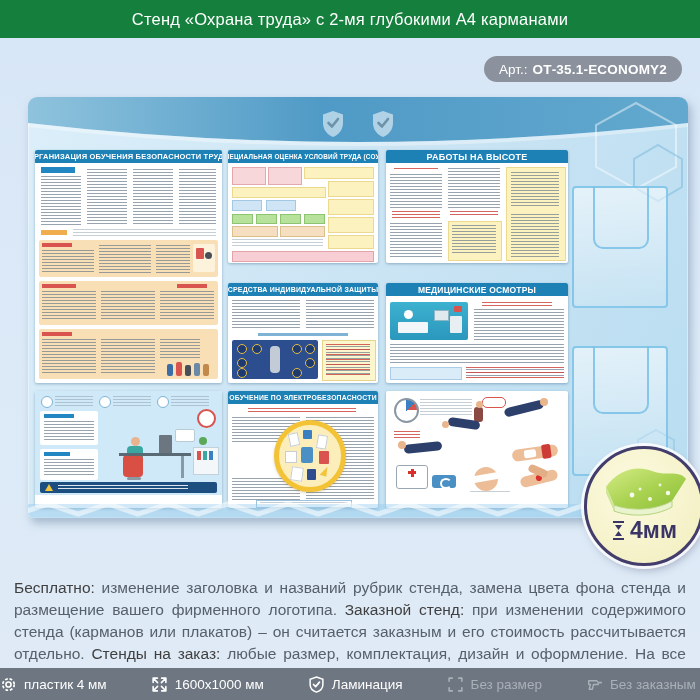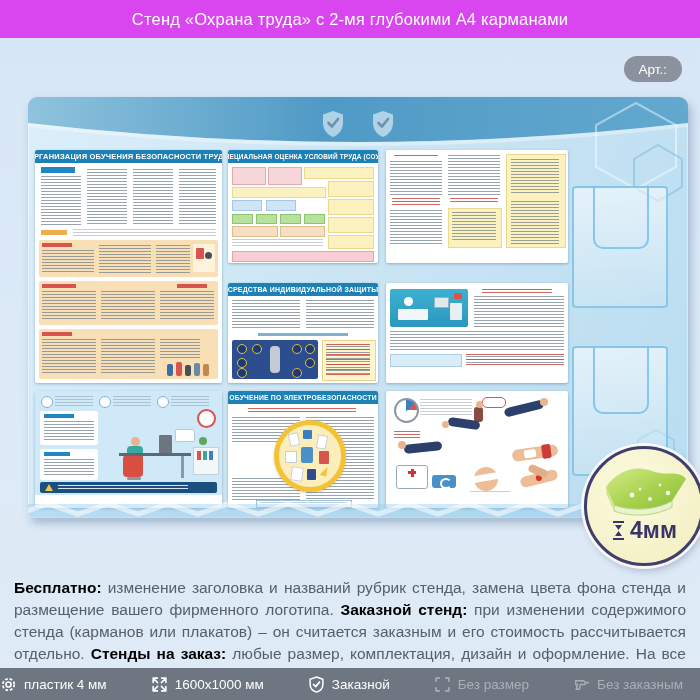--- a/index.html
+++ b/index.html
@@ -3,21 +3,21 @@
 <meta charset="utf-8">
 <style>
   html,body{margin:0;padding:0;}
   body{
     width:700px;height:700px;position:relative;overflow:hidden;
     font-family:"Liberation Sans","DejaVu Sans",sans-serif;
     background:linear-gradient(180deg,#d7e6f6 0%,#dceaf8 55%,#dfeaf5 100%);
   }
   .abs{position:absolute;}
   
-  .top-bar{left:0;top:0;width:700px;height:38px;background:#d946ef;
+  .top-bar{left:0;top:0;width:700px;height:38px;background:#15803d;
     display:flex;align-items:center;justify-content:center;}
   .top-bar span{color:#fff;font-size:16.5px;letter-spacing:.2px;}
   
   .art-badge{top:56px;right:18px;height:26px;border-radius:13px;background:#8b929d;
     display:flex;align-items:center;padding:0 15px;color:#fff;font-size:13.5px;}
   .art-badge .code{font-weight:bold;margin-left:5px;letter-spacing:.2px;}
   
   .stand{left:28px;top:97px;width:660px;height:421px;border-radius:9px 9px 5px 5px;
     background:linear-gradient(115deg,#dcefFA 0%,#cce5f4 45%,#b9ddf1 100%);
     box-shadow:3px 5px 9px rgba(110,135,165,.5), inset 0 0 0 1px rgba(255,255,255,.4);
@@ -54,37 +54,38 @@
   
   .thick-badge{left:584px;top:446px;width:114px;height:114px;border-radius:50%;
     background:radial-gradient(circle at 40% 35%,#fcfae0 0%,#f4f1c6 75%,#ecE8b8 100%);
     border:3px solid #433d6b;box-shadow:0 0 0 3px rgba(255,255,255,.85),2px 4px 8px rgba(90,100,130,.45);
     display:flex;flex-direction:column;align-items:center;justify-content:flex-start;}
   .thick-label{display:flex;align-items:center;gap:4px;margin-top:-4px;}
   .thick-label span{font-size:23px;font-weight:bold;color:#3a3566;}
   
   .descr{left:14px;top:577px;width:672px;font-size:15.5px;line-height:1.43;
     color:#55606b;text-align:justify;}
-  .descr .b{font-weight:bold;color:#000000;}
+  .descr .b{font-weight:normal;color:#404040;}
   
   .footer{left:0;top:668px;width:700px;height:32px;background:#6e7681;
     display:flex;align-items:center;justify-content:flex-start;gap:44px;}
   .fitem{display:flex;align-items:center;gap:7px;color:#fff;font-size:13.5px;white-space:nowrap;}
   .fitem.muted{color:#a9b0b8;}
   .fitem svg{display:block;}
 </style>
 </head>
 <body>
 
 <div class="abs top-bar">
   <span>Стенд «Охрана труда» с 2-мя глубокими А4 карманами</span>
 </div>
 
 <div class="abs art-badge">
   <span>Арт.:</span>
+  <span class="code">ОТ-35.1-ECONOMY2</span>
 </div>
 
 <div class="abs stand">
 
   <svg class="abs stand-band" width="660" height="64">
     <defs>
       <linearGradient id="bandg" x1="0" y1="0" x2="1" y2="0">
         <stop offset="0" stop-color="#8fc3dd"></stop>
           <stop offset="0.45" stop-color="#4f9ac6"></stop>
           <stop offset="1" stop-color="#63a9cf"></stop>
@@ -177,20 +178,21 @@
       <div class="abs box-green" style="left:52px;top:51px;width:19px;height:8px;"></div>
       <div class="abs box-green" style="left:76px;top:51px;width:19px;height:8px;"></div>
       <div class="abs" style="left:4px;top:63px;width:44px;height:9px;background:#f5dfc0;border:1px solid #dcc08c;"></div>
       <div class="abs" style="left:52px;top:63px;width:43px;height:9px;background:#f5dfc0;border:1px solid #dcc08c;"></div>
       <div class="abs tx-lt" style="left:4px;top:76px;width:91px;height:9px;"></div>
       <div class="abs" style="left:4px;top:88px;width:140px;height:9px;background:#f6ced3;border:1px solid #e2a3ab;"></div>
     </div>
   </div>
 
   <div class="poster" style="left:358px;top:53px;width:182px;height:113px;">
+    <div class="ptitle" style="font-size:9px;">РАБОТЫ НА ВЫСОТЕ</div>
     <div class="pbody" style="height:100px;">
       <div class="abs tx-red" style="left:8px;top:5px;width:44px;height:3px;"></div>
       <div class="abs tx" style="left:4px;top:11px;width:52px;height:34px;"></div>
       <div class="abs tx-red" style="left:6px;top:48px;width:48px;height:8px;"></div>
       <div class="abs tx" style="left:4px;top:60px;width:52px;height:36px;"></div>
       <div class="abs tx" style="left:62px;top:5px;width:52px;height:40px;"></div>
       <div class="abs tx-red" style="left:64px;top:48px;width:48px;height:6px;"></div>
       <div class="abs box-yel" style="left:62px;top:58px;width:52px;height:38px;">
         <div class="abs tx" style="left:3px;top:3px;width:44px;height:30px;"></div>
       </div>
@@ -218,20 +220,21 @@
         <div class="abs" style="left:73px;top:18px;width:8px;height:8px;border:1.5px solid #e3bd4a;border-radius:50%;background:#1e3a70;"></div>
         <div class="abs" style="left:60px;top:28px;width:8px;height:8px;border:1.5px solid #e3bd4a;border-radius:50%;background:#1e3a70;"></div>
       </div>
       <div class="abs" style="left:94px;top:44px;width:52px;height:39px;background:#fcf6cf;border:1px solid #e5d48c;">
         <div class="abs tx-mix" style="left:3px;top:3px;width:44px;height:32px;"></div>
       </div>
     </div>
   </div>
 
   <div class="poster" style="left:358px;top:186px;width:182px;height:100px;">
+    <div class="ptitle" style="font-size:8.5px;">МЕДИЦИНСКИЕ ОСМОТРЫ</div>
     <div class="pbody" style="height:87px;">
       <div class="abs" style="left:4px;top:6px;width:78px;height:38px;background:linear-gradient(180deg,#3cb1d0,#2b97bd);border-radius:2px;">
         <div class="abs" style="left:8px;top:20px;width:30px;height:11px;background:#f2f6f8;border-radius:1px;"></div>
         <div class="abs" style="left:44px;top:8px;width:13px;height:9px;background:#dfe9ee;border:1px solid #8fb6c4;"></div>
         <div class="abs" style="left:60px;top:14px;width:12px;height:17px;background:#e8eff3;border-radius:1px;"></div>
         <div class="abs" style="left:64px;top:4px;width:8px;height:6px;background:#d9534f;border-radius:1px;"></div>
         <div class="abs" style="left:14px;top:8px;width:9px;height:9px;background:#ffffff;border-radius:50%;"></div>
       </div>
       <div class="abs tx-red" style="left:96px;top:6px;width:70px;height:4px;"></div>
       <div class="abs tx" style="left:88px;top:13px;width:90px;height:31px;"></div>
@@ -407,21 +410,21 @@
     <svg width="17" height="17" viewBox="0 0 16 16">
       <path d="M6 2 H2 V6 M2 2 L6.2 6.2 M10 2 H14 V6 M14 2 L9.8 6.2 M2 10 V14 H6 M2 14 L6.2 9.8 M14 10 V14 H10 M14 14 L9.8 9.8" fill="none" stroke="currentColor" stroke-width="1.5" stroke-linecap="round" stroke-linejoin="round"></path>
     </svg>
     <span>1600x1000 мм</span>
   </div>
   <div class="fitem">
     <svg width="17" height="17" viewBox="0 0 16 16">
       <path d="M8,1 L14,3 V8 C14,11.5 11.5,14 8,15.2 C4.5,14 2,11.5 2,8 V3 Z" fill="none" stroke="currentColor" stroke-width="1.4"></path>
       <polyline points="5.2,8 7.2,10 10.8,5.8" fill="none" stroke="currentColor" stroke-width="1.6" stroke-linecap="round" stroke-linejoin="round"></polyline>
     </svg>
-    <span>Заказной</span>
+    <span>Ламинация</span>
   </div>
   <div class="fitem muted">
     <svg width="17" height="17" viewBox="0 0 16 16">
       <path d="M5 2 H2 V5 M11 2 H14 V5 M14 11 V14 H11 M5 14 H2 V11" fill="none" stroke="currentColor" stroke-width="1.5" stroke-linecap="round" stroke-linejoin="round"></path>
     </svg>
     <span>Без размер</span>
   </div>
   <div class="fitem muted">
     <svg width="17" height="17" viewBox="0 0 16 16">
       <path d="M2.5 4.5 h7.5 l1.5 1.5 v2 h-4.5 l-1 4.5 h-3 l1.2 -4.5 h-1.7 z" fill="none" stroke="currentColor" stroke-width="1.3" stroke-linejoin="round"></path>

